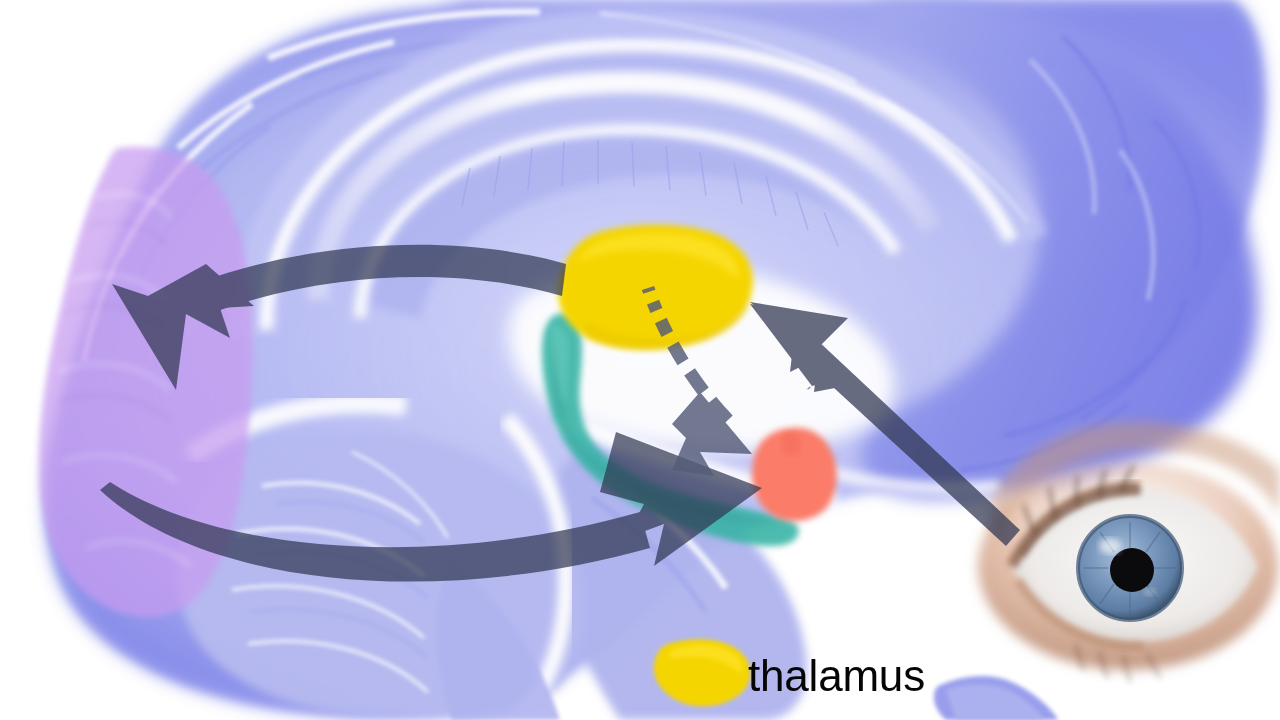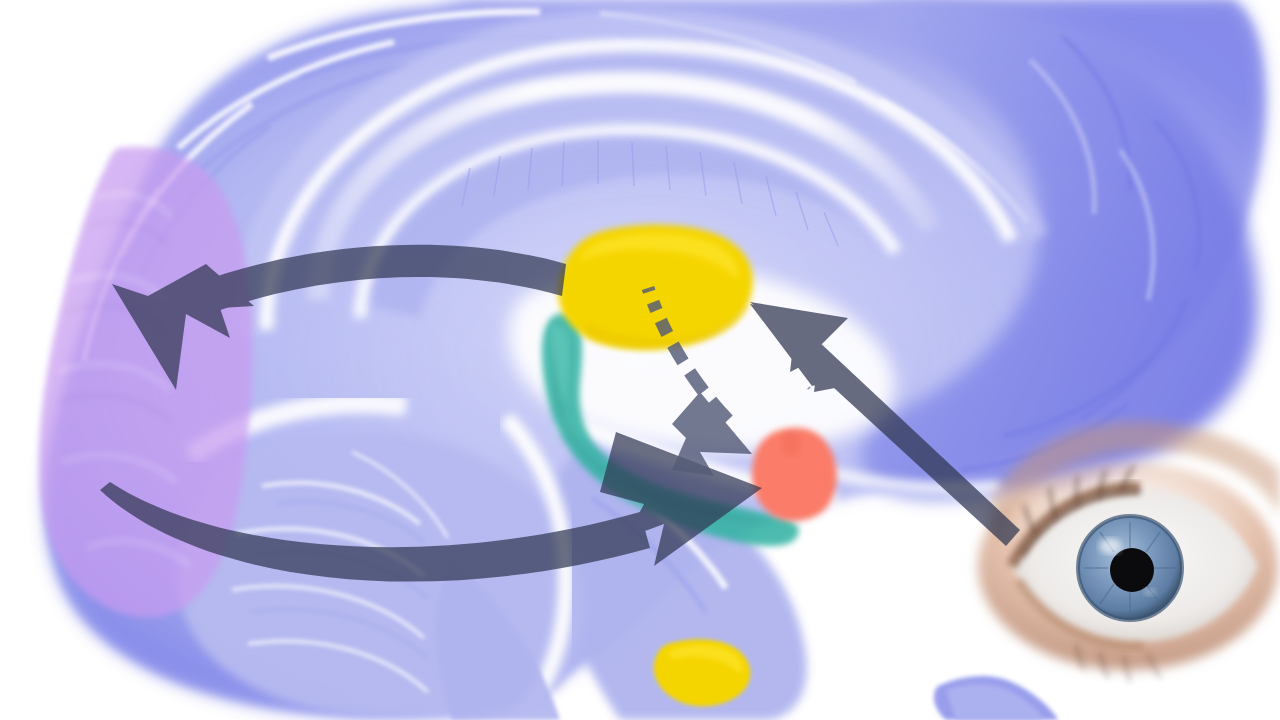--- a/index.html
+++ b/index.html
@@ -481,14 +481,15 @@
            C 694 636 722 638 738 650
            C 752 661 754 678 744 690
            C 732 704 706 710 686 704
            C 664 697 652 680 654 664
            C 656 654 660 647 668 644 Z"></path>
       <path filter="url(#legBlur)" fill="#FFE632" opacity=".6" d="M 672 650 C 694 642 720 644 734 654 C 742 660 744 668 740 674
            C 728 660 702 654 678 658 C 670 659 666 656 672 650 Z"></path>
     </g>
   </svg>
 
+  <div class="legend-label" style="left:748px; top:654px;">thalamus</div>
 
 </div>
 
 </body></html>

